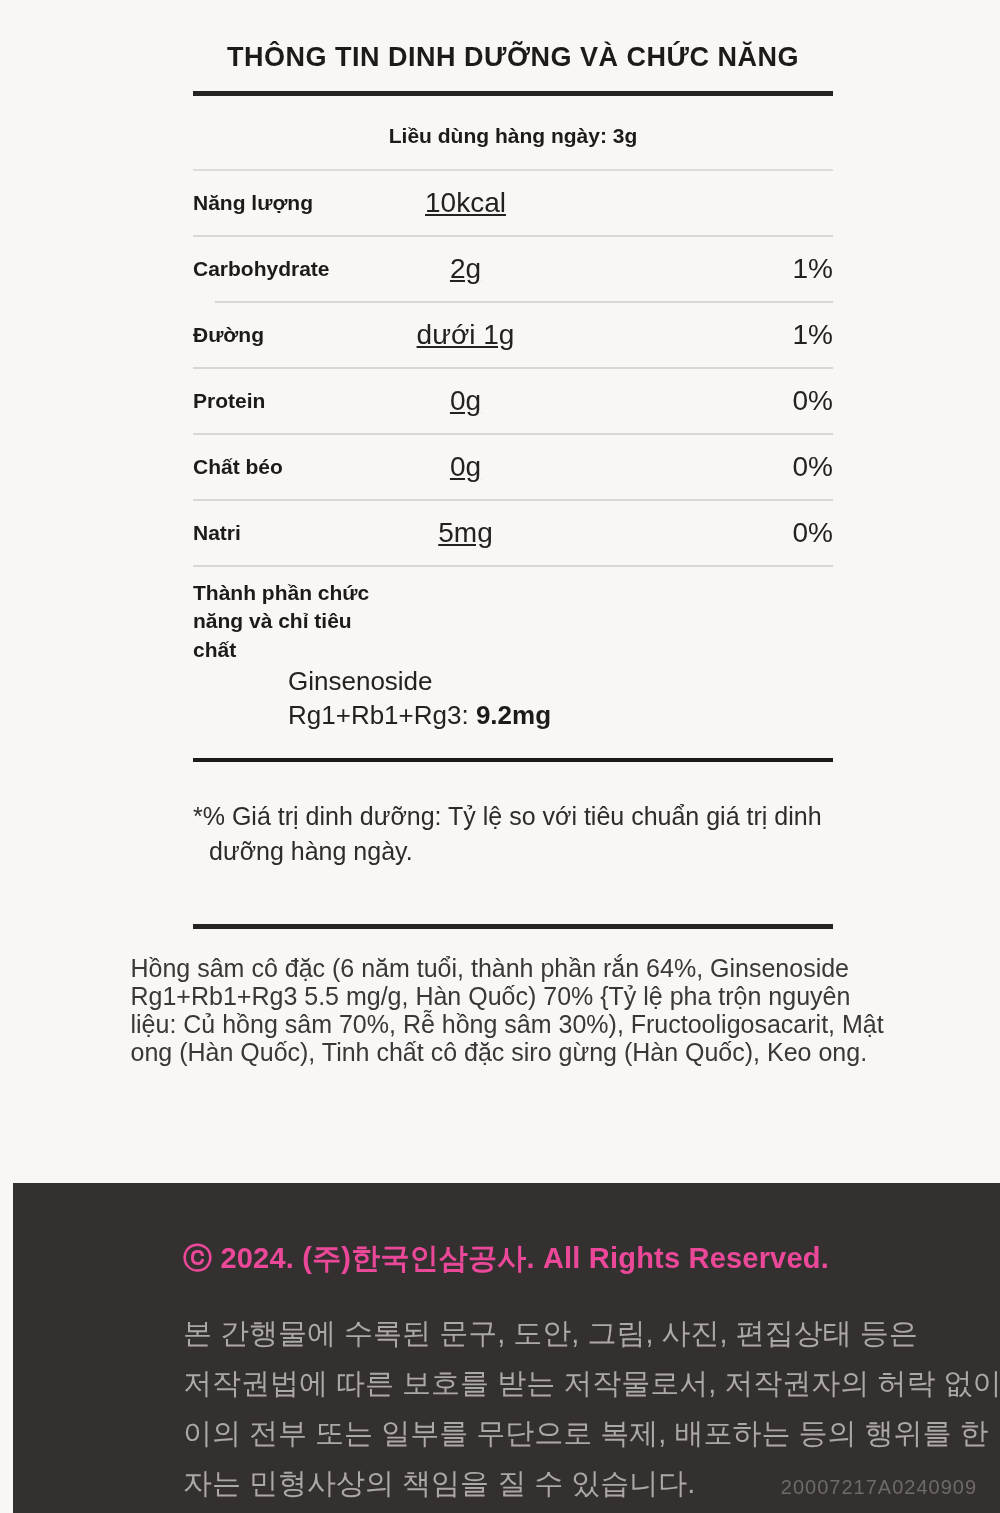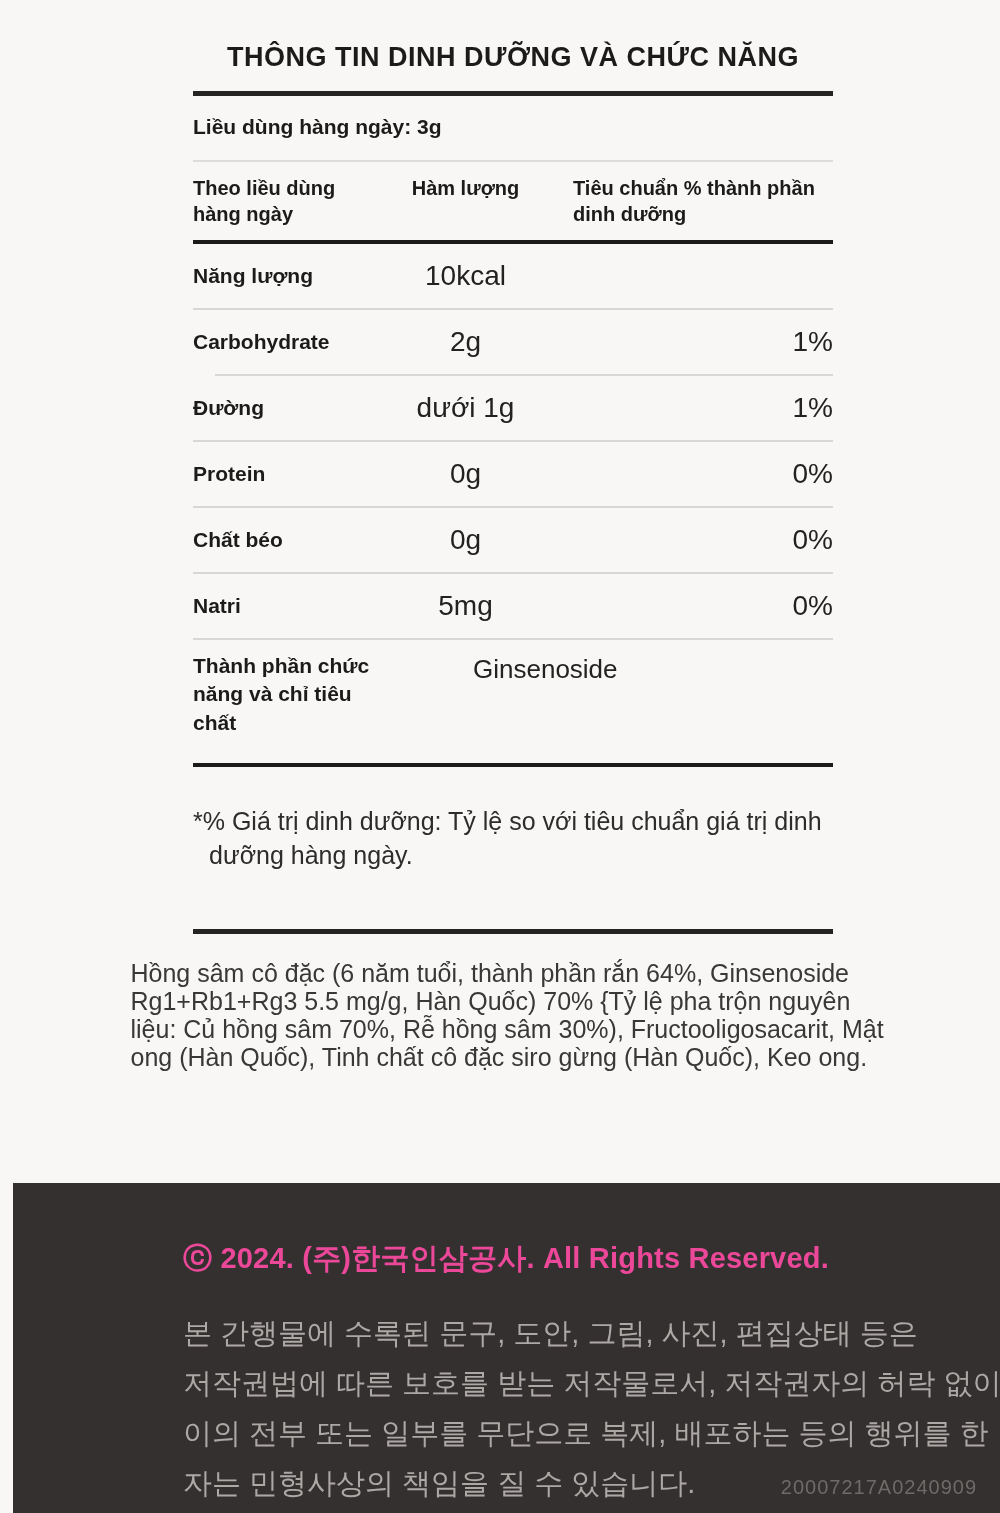--- a/index.html
+++ b/index.html
@@ -24,22 +24,22 @@
     text-align:center;
     font-size:27px;font-weight:bold;
     letter-spacing:.5px;
     color:#1d1b1a;
   }
   .sec-rule{
     height:5px;background:#262423;border:0;
     margin:13px 0 0 0;width:100%;
   }
   .dose{
-    margin-top:19px;
-    text-align:left;
+    margin-top:28px;
+    text-align:center;
     font-size:21px;font-weight:bold;
   }
   .table-topline{
     margin-top:21px;
     border-top:2px solid #dedcd9;
   }
   .thead{
     display:flex;
     padding:13px 0 12px 0;
     border-bottom:4px solid #1d1b1a;
@@ -47,28 +47,29 @@
   }
   .c1{width:185px;}
   .c2{width:175px;text-align:center;}
   .c3{width:280px;box-sizing:border-box;}
   .thead .c3{padding-left:20px;}
   .trow{
     display:flex;align-items:center;
     height:64px;
   }
   .trow .c1{font-size:21px;font-weight:bold;}
-  .trow .c2{font-size:28px;font-weight:400;color:#242221;}
+  .trow .c2{font-size:28px;font-weight:400;color:#242221;text-decoration:underline;}
   .trow .c3{font-size:28px;font-weight:400;text-align:right;color:#242221;}
   .divider{border-top:2px solid #d9d7d4;}
   .divider.inset{margin-left:22px;}
   .func-row{
     display:flex;
     padding:12px 0 26px 0;
     border-bottom:4px solid #1d1b1a;
+    flex-direction:column;
   }
   .func-row .c1{font-size:21px;font-weight:bold;line-height:1.35;}
   .func-val{
     width:455px;box-sizing:border-box;padding-left:95px;
     font-size:26px;line-height:34px;color:#242221;
   }
   .func-val b{font-weight:bold;color:#1d1b1a;}
   .footnote{
     margin-top:37px;
     font-size:25px;line-height:1.38;color:#2e2c2a;
@@ -114,25 +115,20 @@
 
   <section class="nutri">
 
     <h1 class="sec-title">THÔNG TIN DINH DƯỠNG VÀ CHỨC NĂNG</h1>
     <div class="sec-rule"></div>
 
     <div class="dose">Liều dùng hàng ngày: 3g</div>
 
     <div class="table-topline"></div>
 
-    <div class="thead">
-      <div class="c1">Theo liều dùng hàng ngày</div>
-      <div class="c2">Hàm lượng</div>
-      <div class="c3">Tiêu chuẩn % thành phần dinh dưỡng</div>
-    </div>
 
     <div class="trow">
       <div class="c1">Năng lượng</div>
       <div class="c2">10kcal</div>
       <div class="c3"></div>
     </div>
     <div class="divider"></div>
 
     <div class="trow">
       <div class="c1">Carbohydrate</div>
@@ -166,20 +162,21 @@
       <div class="c1">Natri</div>
       <div class="c2">5mg</div>
       <div class="c3">0%</div>
     </div>
     <div class="divider"></div>
 
     <div class="func-row">
       <div class="c1">Thành phần chức năng và chỉ tiêu chất</div>
       <div class="func-val">
         <span style="display:block">Ginsenoside</span>
+        <span style="display:block"><span>Rg1+Rb1+Rg3: </span><b>9.2mg</b></span>
       </div>
     </div>
 
     <div class="footnote">*% Giá trị dinh dưỡng: Tỷ lệ so với tiêu chuẩn giá trị dinh dưỡng hàng ngày.</div>
   </section>
 
   <section>
     <div class="ingr-head">
       <div class="sec-rule"></div>
     </div>

